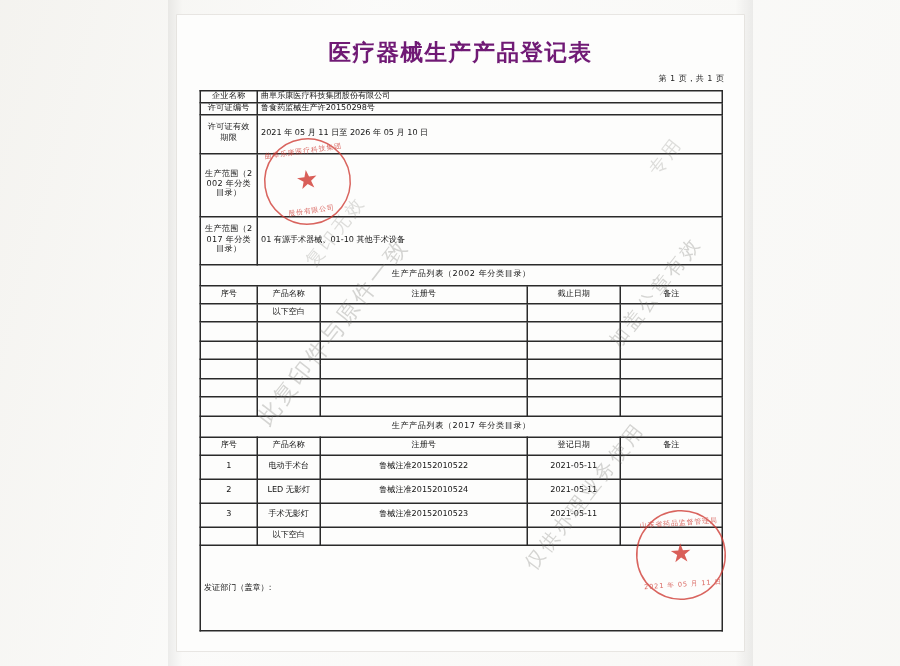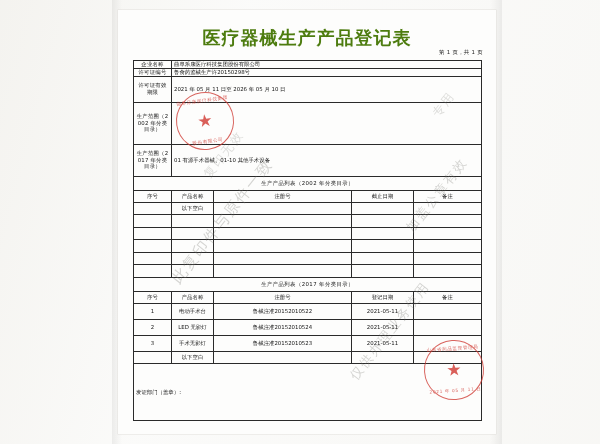--- a/index.html
+++ b/index.html
@@ -39,23 +39,23 @@
   }
   
   .doc-title {
     position: absolute;
     left: 0;
     top: 16px;
     width: 378px;
     text-align: center;
     font-family: "DejaVu Serif", serif;
     font-weight: bold;
-    font-size: 18px;
+    font-size: 15px;
     letter-spacing: 1px;
-    color: #4d7c0f;
+    color: #701a75;
   }
   .page-of {
     position: absolute;
     right: 13px;
     top: 39px;
     font-size: 5.4px;
     color: #222;
     letter-spacing: 0.3px;
   }
   

